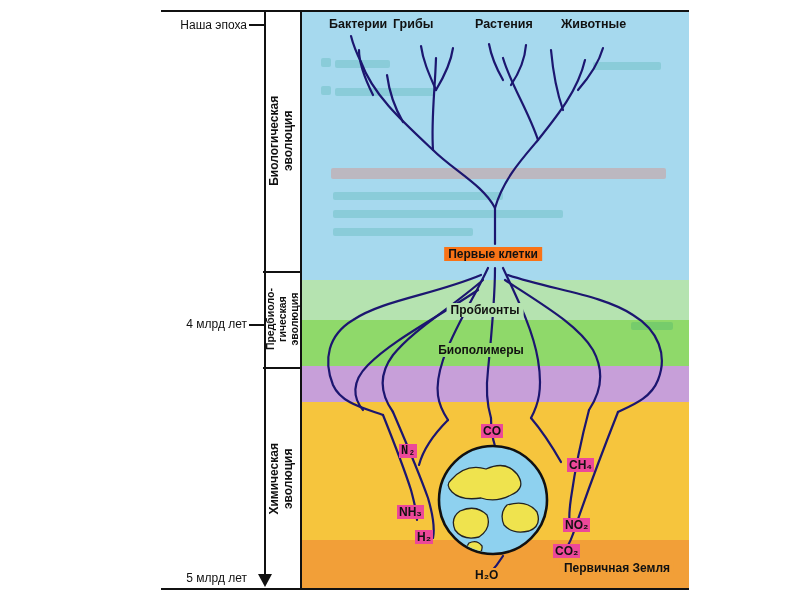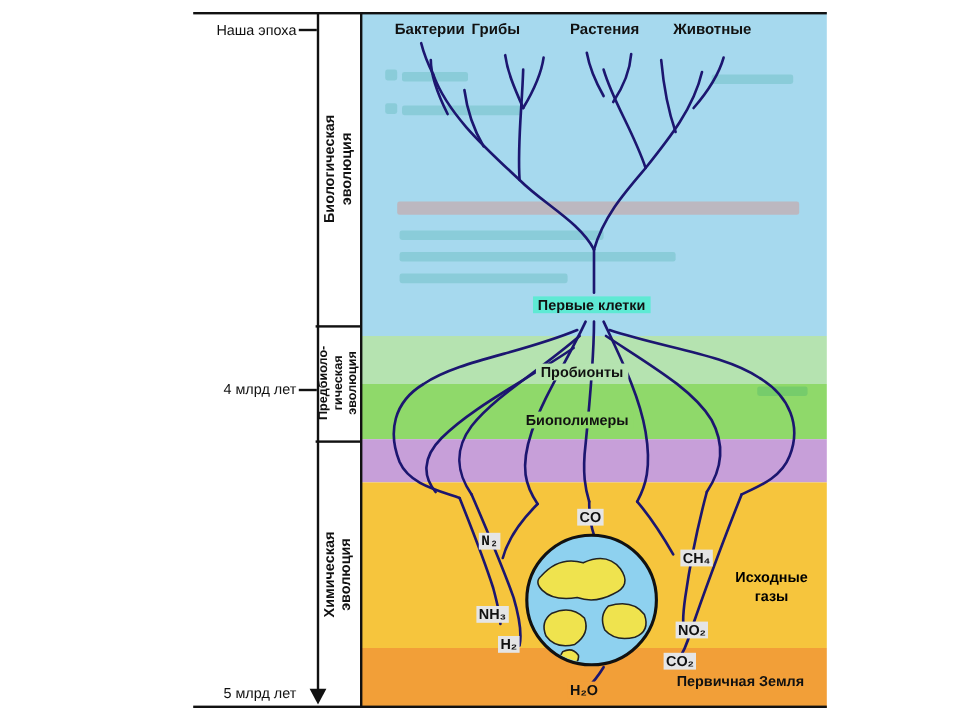--- a/index.html
+++ b/index.html
@@ -21,22 +21,22 @@
   .era-2 { top:272px; height:95px; }  .era-2 .rot { width:92px; font-size:10.5px; }
   .era-3 { top:368px; height:222px; } .era-3 .rot { width:210px; }
 
   .tl-label { position:absolute; left:128px; width:86px; text-align:right; font-size:12px; color:#111; }
   .tick { position:absolute; left:216px; width:15px; height:1.5px; background:#111; }
   .arrow-head { position:absolute; left:225px; top:574px; width:0; height:0;
     border-left:7px solid transparent; border-right:7px solid transparent; border-top:13px solid #111; }
 
   .kingdom { position:absolute; top:17px; font-size:12.5px; font-weight:bold; color:#111; z-index:5; }
   .stage { position:absolute; transform:translateX(-50%); font-size:12px; font-weight:bold; color:#111; z-index:5; padding:0 4px; white-space:nowrap; }
-  .gas { position:absolute; font-size:12px; font-weight:bold; color:#111; z-index:5; padding:0 2px; background:#e5e5e5; }
-  .on-blue   { background:#5eead4; }
+  .gas { position:absolute; font-size:12px; font-weight:bold; color:#111; z-index:5; padding:0 2px; background:#ec4899; }
+  .on-blue   { background:#f97316; }
   .on-pale   { background:#b5e3b0; }
   .on-green  { background:#8fd96a; }
   .on-purple { background:#c79fd9; }
   .on-orange { background:#f29f38; }
   .gas-source { position:absolute; left:578px; top:474px; width:64px; text-align:center; font-size:12px; font-weight:bold; z-index:5; line-height:1.3; }
 
   .tree-svg { position:absolute; left:268px; top:10px; z-index:3; }
 
   .ghost { position:absolute; z-index:2; border-radius:2px; }
   .g-teal   { background:rgba(0,145,115,0.17); }
@@ -152,20 +152,16 @@
 
   <div class="gas" style="left:448px; top:424px;">CO</div>
   <div class="gas" style="left:366px; top:444px;font-family:Liberation Mono, monospace;">N₂</div>
   <div class="gas" style="left:364px; top:505px;text-align:center;">NH₃</div>
   <div class="gas" style="left:382px; top:530px;">H₂</div>
   <div class="gas" style="left:534px; top:458px;">CH₄</div>
   <div class="gas" style="left:530px; top:518px;">NO₂</div>
   <div class="gas" style="left:520px; top:544px;">CO₂</div>
   <div class="gas on-orange" style="left:440px; top:568px; background:#f29f38;">H₂O</div>
 
-  <div class="gas-source">
-    <div>Исходные</div>
-    <div>газы</div>
-  </div>
 
   <div class="stage on-orange" style="left:584px; top:561px;text-align:center;">Первичная Земля</div>
 
 </div>
 
 </body></html>

